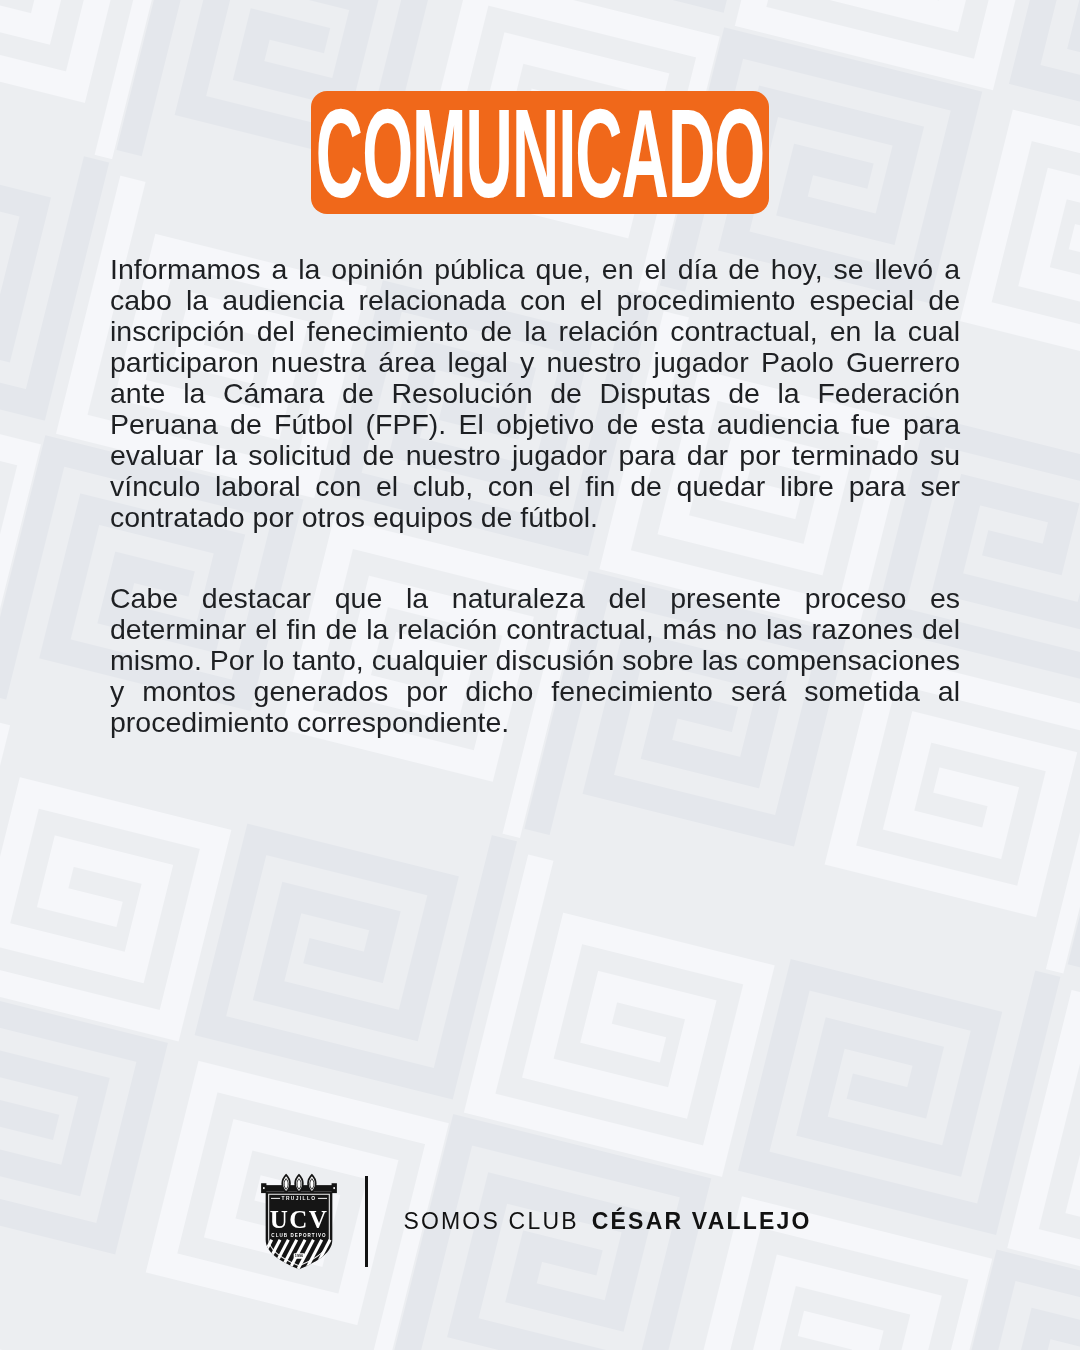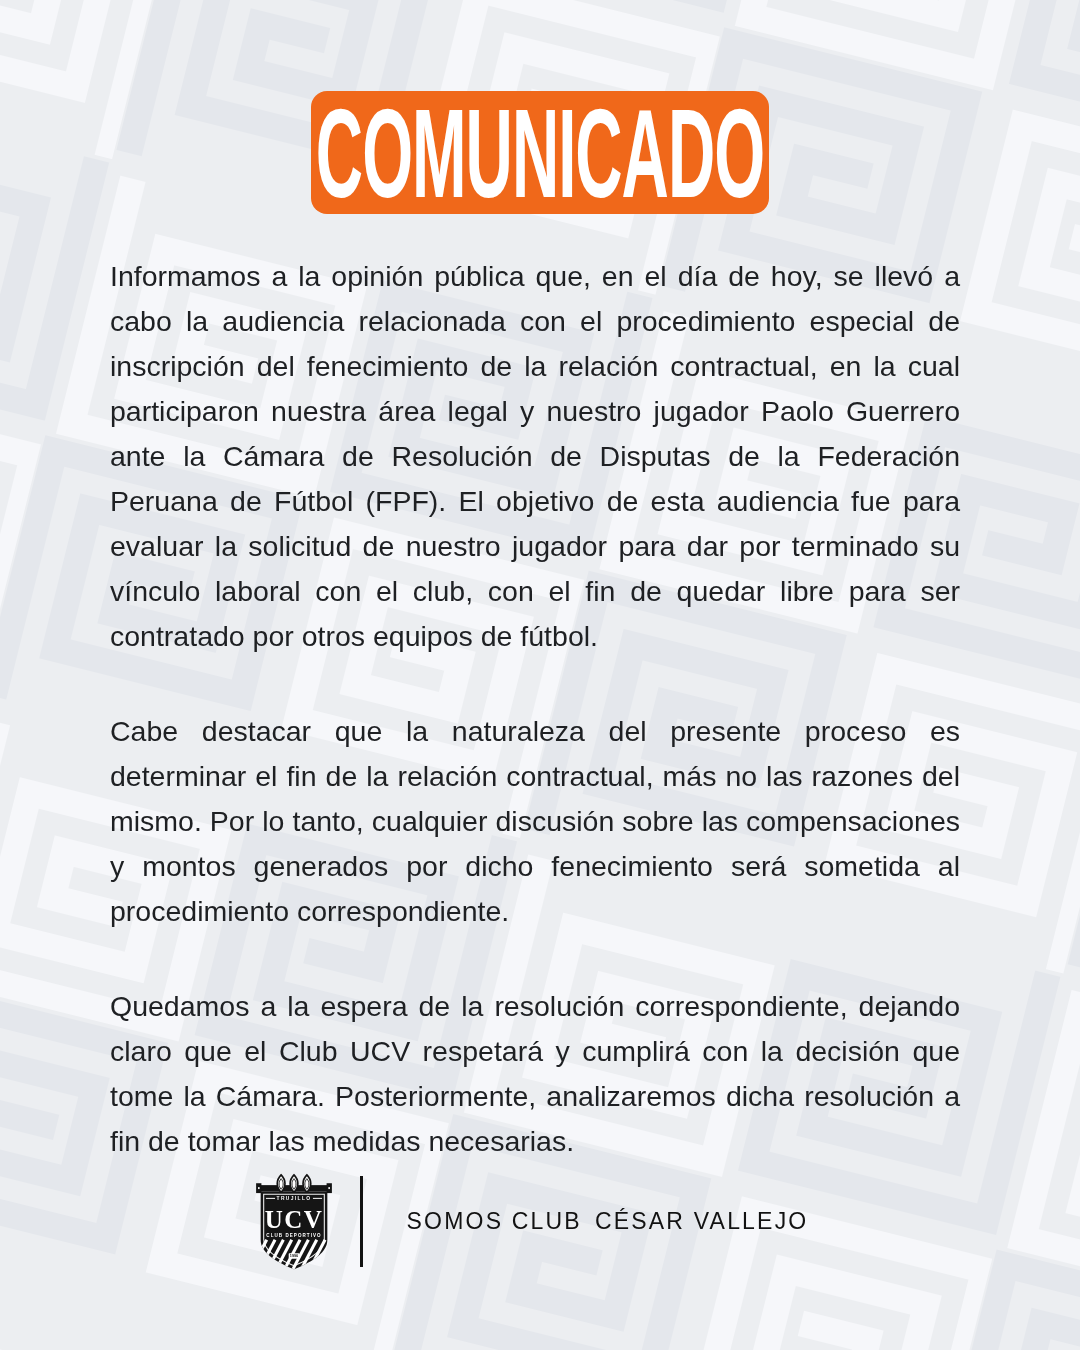--- a/index.html
+++ b/index.html
@@ -31,44 +31,44 @@
     flex:none;
     transform:scaleX(0.52);
     transform-origin:50% 50%;
   }
 
   
   .content{
     position:absolute;z-index:2;
     top:254px;left:110px;width:850px;
     color:#1E2023;
-    font-size:28.5px;line-height:45px;
+    font-size:28.5px;line-height:31px;
     text-align:justify;
   }
   .content p{margin:0 0 50px 0;}
 
   
   .footer{
     position:absolute;z-index:2;
     top:1171px;left:0;right:0;height:100px;
     display:flex;align-items:center;justify-content:center;
     gap:28px;
   }
   .crest{display:block;flex:none;}
   .divider{
     flex:none;width:3px;height:91px;background:#121212;
   }
   .tagline{
-    margin:16px;display:inline-flex;align-items:flex-end;gap:13px;
+    margin:7px;display:inline-flex;align-items:flex-end;gap:13px;
     color:#121212;
     font-size:23px;letter-spacing:2.2px;
     white-space:nowrap;
   }
   .tagline .regular{font-weight:400;}
-  .tagline .bold{font-weight:400;}
+  .tagline .bold{font-weight:700;}
 </style>
 </head>
 <body>
 
 <div class="page">
 
   <svg class="bg" width="1080" height="1350" viewBox="0 0 1080 1350" preserveAspectRatio="xMidYMid slice" aria-hidden="true">
     <defs>
       <path id="fret" d="M0,240 L0,0 L240,0 L240,192 L48,192 L48,48 L192,48 L192,144 L96,144 L96,96 L152,96" fill="none"></path>
       <pattern id="maze" width="560" height="560" patternUnits="userSpaceOnUse" patternTransform="rotate(14 540 675)">
@@ -92,21 +92,20 @@
     <rect width="1080" height="1350" fill="url(#maze)"></rect>
   </svg>
 
   <header class="banner">
     <h1 class="banner-title">COMUNICADO</h1>
   </header>
 
   <main class="content">
     <p>Informamos a la opinión pública que, en el día de hoy, se llevó a cabo la audiencia relacionada con el procedimiento especial de inscripción del fenecimiento de la relación contractual, en la cual participaron nuestra área legal y nuestro jugador Paolo Guerrero ante la Cámara de Resolución de Disputas de la Federación Peruana de Fútbol (FPF). El objetivo de esta audiencia fue para evaluar la solicitud de nuestro jugador para dar por terminado su vínculo laboral con el club, con el fin de quedar libre para ser contratado por otros equipos de fútbol.</p>
     <p>Cabe destacar que la naturaleza del presente proceso es determinar el fin de la relación contractual, más no las razones del mismo. Por lo tanto, cualquier discusión sobre las compensaciones y montos generados por dicho fenecimiento será sometida al procedimiento correspondiente.</p>
-    <p>Quedamos a la espera de la resolución correspondiente, dejando claro que el Club UCV respetará y cumplirá con la decisión que tome la Cámara. Posteriormente, analizaremos dicha resolución a fin de tomar las medidas necesarias.</p>
   </main>
 
   <footer class="footer">
 
     <svg class="crest" width="76" height="97" viewBox="0 0 100 128" aria-hidden="false">
 
       <rect x="3" y="16" width="94" height="8" fill="#141414"></rect>
       <rect x="0" y="13.5" width="7" height="13" fill="#141414"></rect>
       <rect x="93" y="13.5" width="7" height="13" fill="#141414"></rect>
       <rect x="2.6" y="18.6" width="2" height="2.6" fill="#FFFFFF"></rect>

